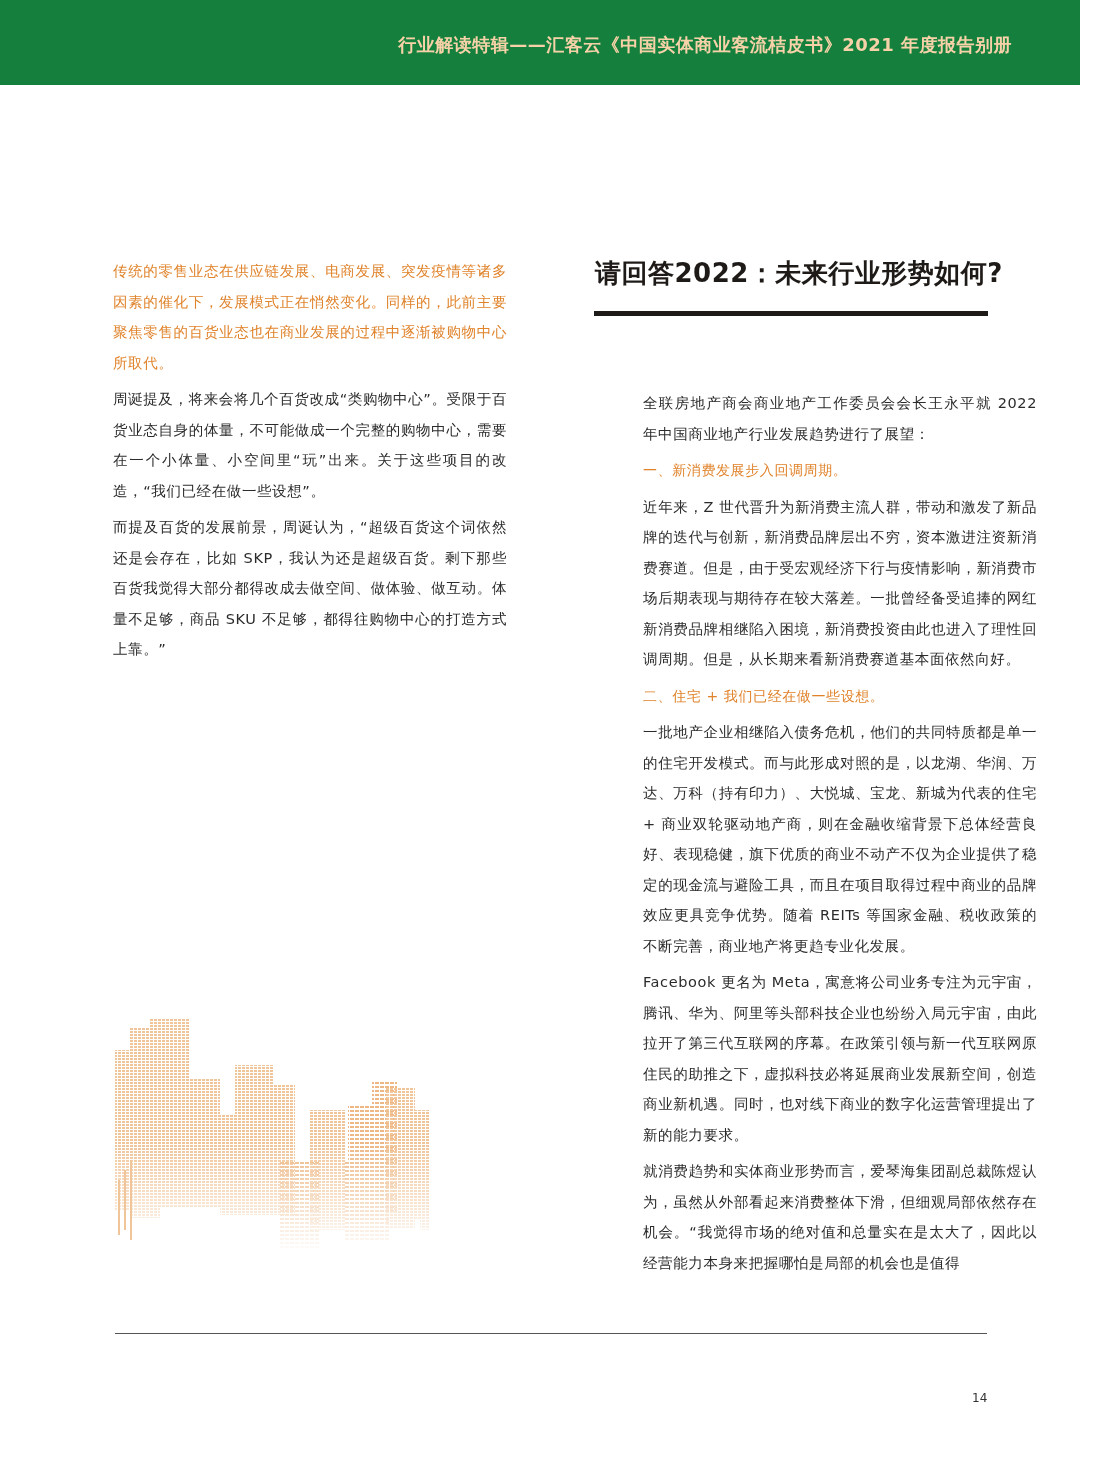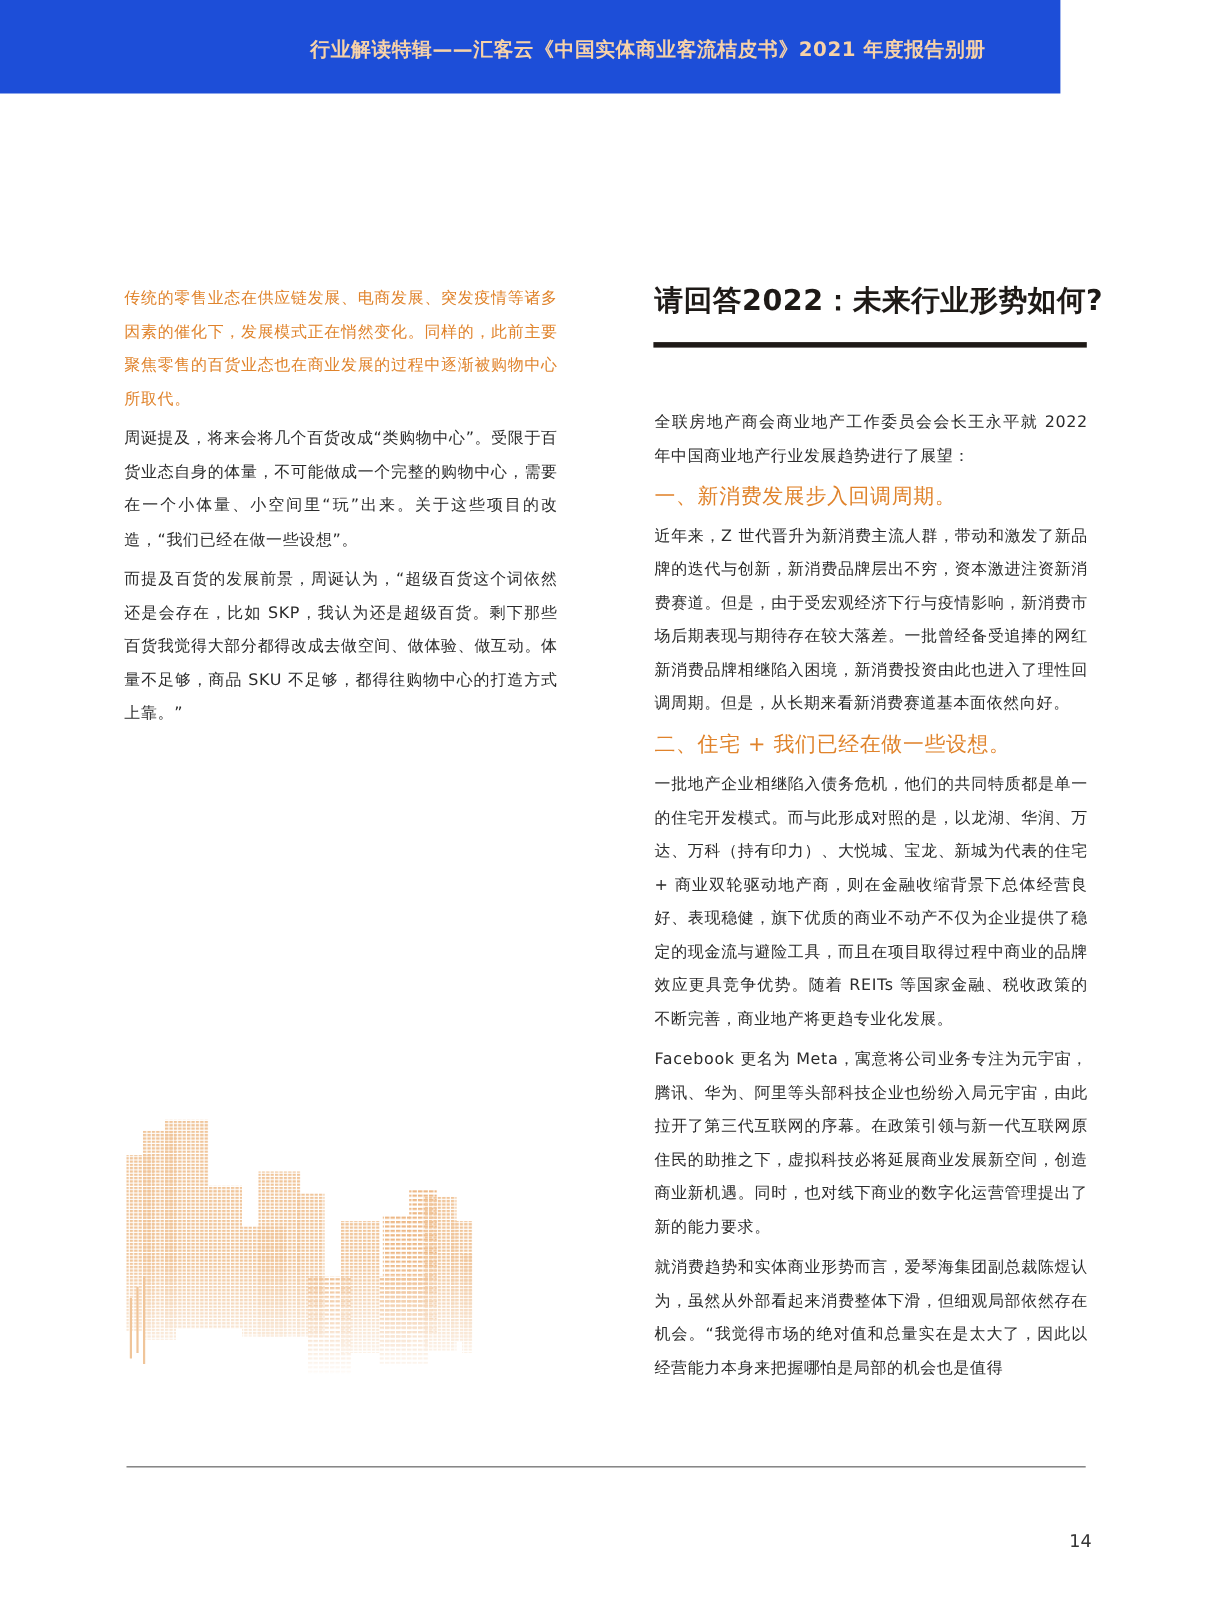--- a/index.html
+++ b/index.html
@@ -3,58 +3,58 @@
 <meta charset="utf-8">
 <style>
   html, body { margin: 0; padding: 0; }
   body {
     width: 1102px; height: 1470px; position: relative; overflow: hidden;
     background: #ffffff;
     font-family: "DejaVu Sans", "Liberation Sans", sans-serif;
     color: #2b2b2b;
   }
   .header-bar {
-    position: absolute; left: 0; top: 0; width: 964px; height: 85px;
-    background: #1d4ed8;
+    position: absolute; left: 0; top: 0; width: 1080px; height: 85px;
+    background: #15803d;
   }
   .header-title {
     position: absolute; right: 68px; top: 33px;
     font-size: 18px; font-weight: bold; color: #f7d2a8; letter-spacing: 0.5px;
     white-space: nowrap;
   }
   .col {
     position: absolute; top: 0;
   }
   .col-left { left: 113px; width: 394px; }
   .col-right { left: 595px; width: 394px; }
   p.para {
     margin: 0; font-size: 14.5px; line-height: 30.5px; text-align: justify;
     color: #2b2b2b; letter-spacing: 0.6px;
   }
   p.para.orange { color: #e0832b; }
   p.para + p.para { margin-top: 6px; }
   .section-heading {
-    font-size: 19px; line-height: 30.5px; color: #e0832b; margin: 6px 0 6px 0;
+    font-size: 14px; line-height: 30.5px; color: #e0832b; margin: 6px 0 6px 0;
     letter-spacing: 0.6px;
   }
   .main-title {
     position: absolute; left: 595px; top: 256px; width: 400px;
     font-size: 26px; font-weight: bold; color: #1e1a17; white-space: nowrap;
     letter-spacing: 0.5px;
   }
   .title-rule {
     position: absolute; left: 594px; top: 311px; width: 394px; height: 5px;
     background: #1e1a17;
   }
   .footer-rule {
     position: absolute; left: 115px; top: 1333px; width: 872px; height: 1px;
     background: #555;
   }
   .page-number {
-    position: absolute; left: 972px; top: 1391px; font-size: 16px; color: #333;
+    position: absolute; left: 972px; top: 1391px; font-size: 12px; color: #333;
   }
   .city {
     position: absolute; left: 110px; top: 1010px; width: 320px; height: 245px;
   }
 </style>
 </head>
 <body>
 
 <div class="header-bar">
   <div class="header-title">行业解读特辑——汇客云《中国实体商业客流桔皮书》2021 年度报告别册</div>
@@ -101,21 +101,21 @@
     <rect x="310" y="130" width="10" height="90" fill="url(#win)"></rect>
   </g>
   <rect x="8" y="170" width="2" height="55" fill="#f0c59a"></rect>
   <rect x="14" y="160" width="2" height="60" fill="#f0c59a"></rect>
   <rect x="20" y="150" width="2" height="80" fill="#f0c59a"></rect>
 </svg>
 
 <div class="main-title">请回答2022：未来行业形势如何?</div>
 <div class="title-rule"></div>
 
-<div class="col col-right" style="top:369px;">
+<div class="col col-right" style="top:388px;margin-left:48px;">
   <p class="para">全联房地产商会商业地产工作委员会会长王永平就 2022 年中国商业地产行业发展趋势进行了展望：</p>
 
   <div class="section-heading">一、新消费发展步入回调周期。</div>
   <p class="para">近年来，Z 世代晋升为新消费主流人群，带动和激发了新品牌的迭代与创新，新消费品牌层出不穷，资本激进注资新消费赛道。但是，由于受宏观经济下行与疫情影响，新消费市场后期表现与期待存在较大落差。一批曾经备受追捧的网红新消费品牌相继陷入困境，新消费投资由此也进入了理性回调周期。但是，从长期来看新消费赛道基本面依然向好。</p>
 
   <div class="section-heading">二、住宅 + 我们已经在做一些设想。</div>
   <p class="para">一批地产企业相继陷入债务危机，他们的共同特质都是单一的住宅开发模式。而与此形成对照的是，以龙湖、华润、万达、万科（持有印力）、大悦城、宝龙、新城为代表的住宅 + 商业双轮驱动地产商，则在金融收缩背景下总体经营良好、表现稳健，旗下优质的商业不动产不仅为企业提供了稳定的现金流与避险工具，而且在项目取得过程中商业的品牌效应更具竞争优势。随着 REITs 等国家金融、税收政策的不断完善，商业地产将更趋专业化发展。</p>
 
   <p class="para">Facebook 更名为 Meta，寓意将公司业务专注为元宇宙，腾讯、华为、阿里等头部科技企业也纷纷入局元宇宙，由此拉开了第三代互联网的序幕。在政策引领与新一代互联网原住民的助推之下，虚拟科技必将延展商业发展新空间，创造商业新机遇。同时，也对线下商业的数字化运营管理提出了新的能力要求。</p>
   <p class="para">就消费趋势和实体商业形势而言，爱琴海集团副总裁陈煜认为，虽然从外部看起来消费整体下滑，但细观局部依然存在机会。“我觉得市场的绝对值和总量实在是太大了，因此以经营能力本身来把握哪怕是局部的机会也是值得</p>

